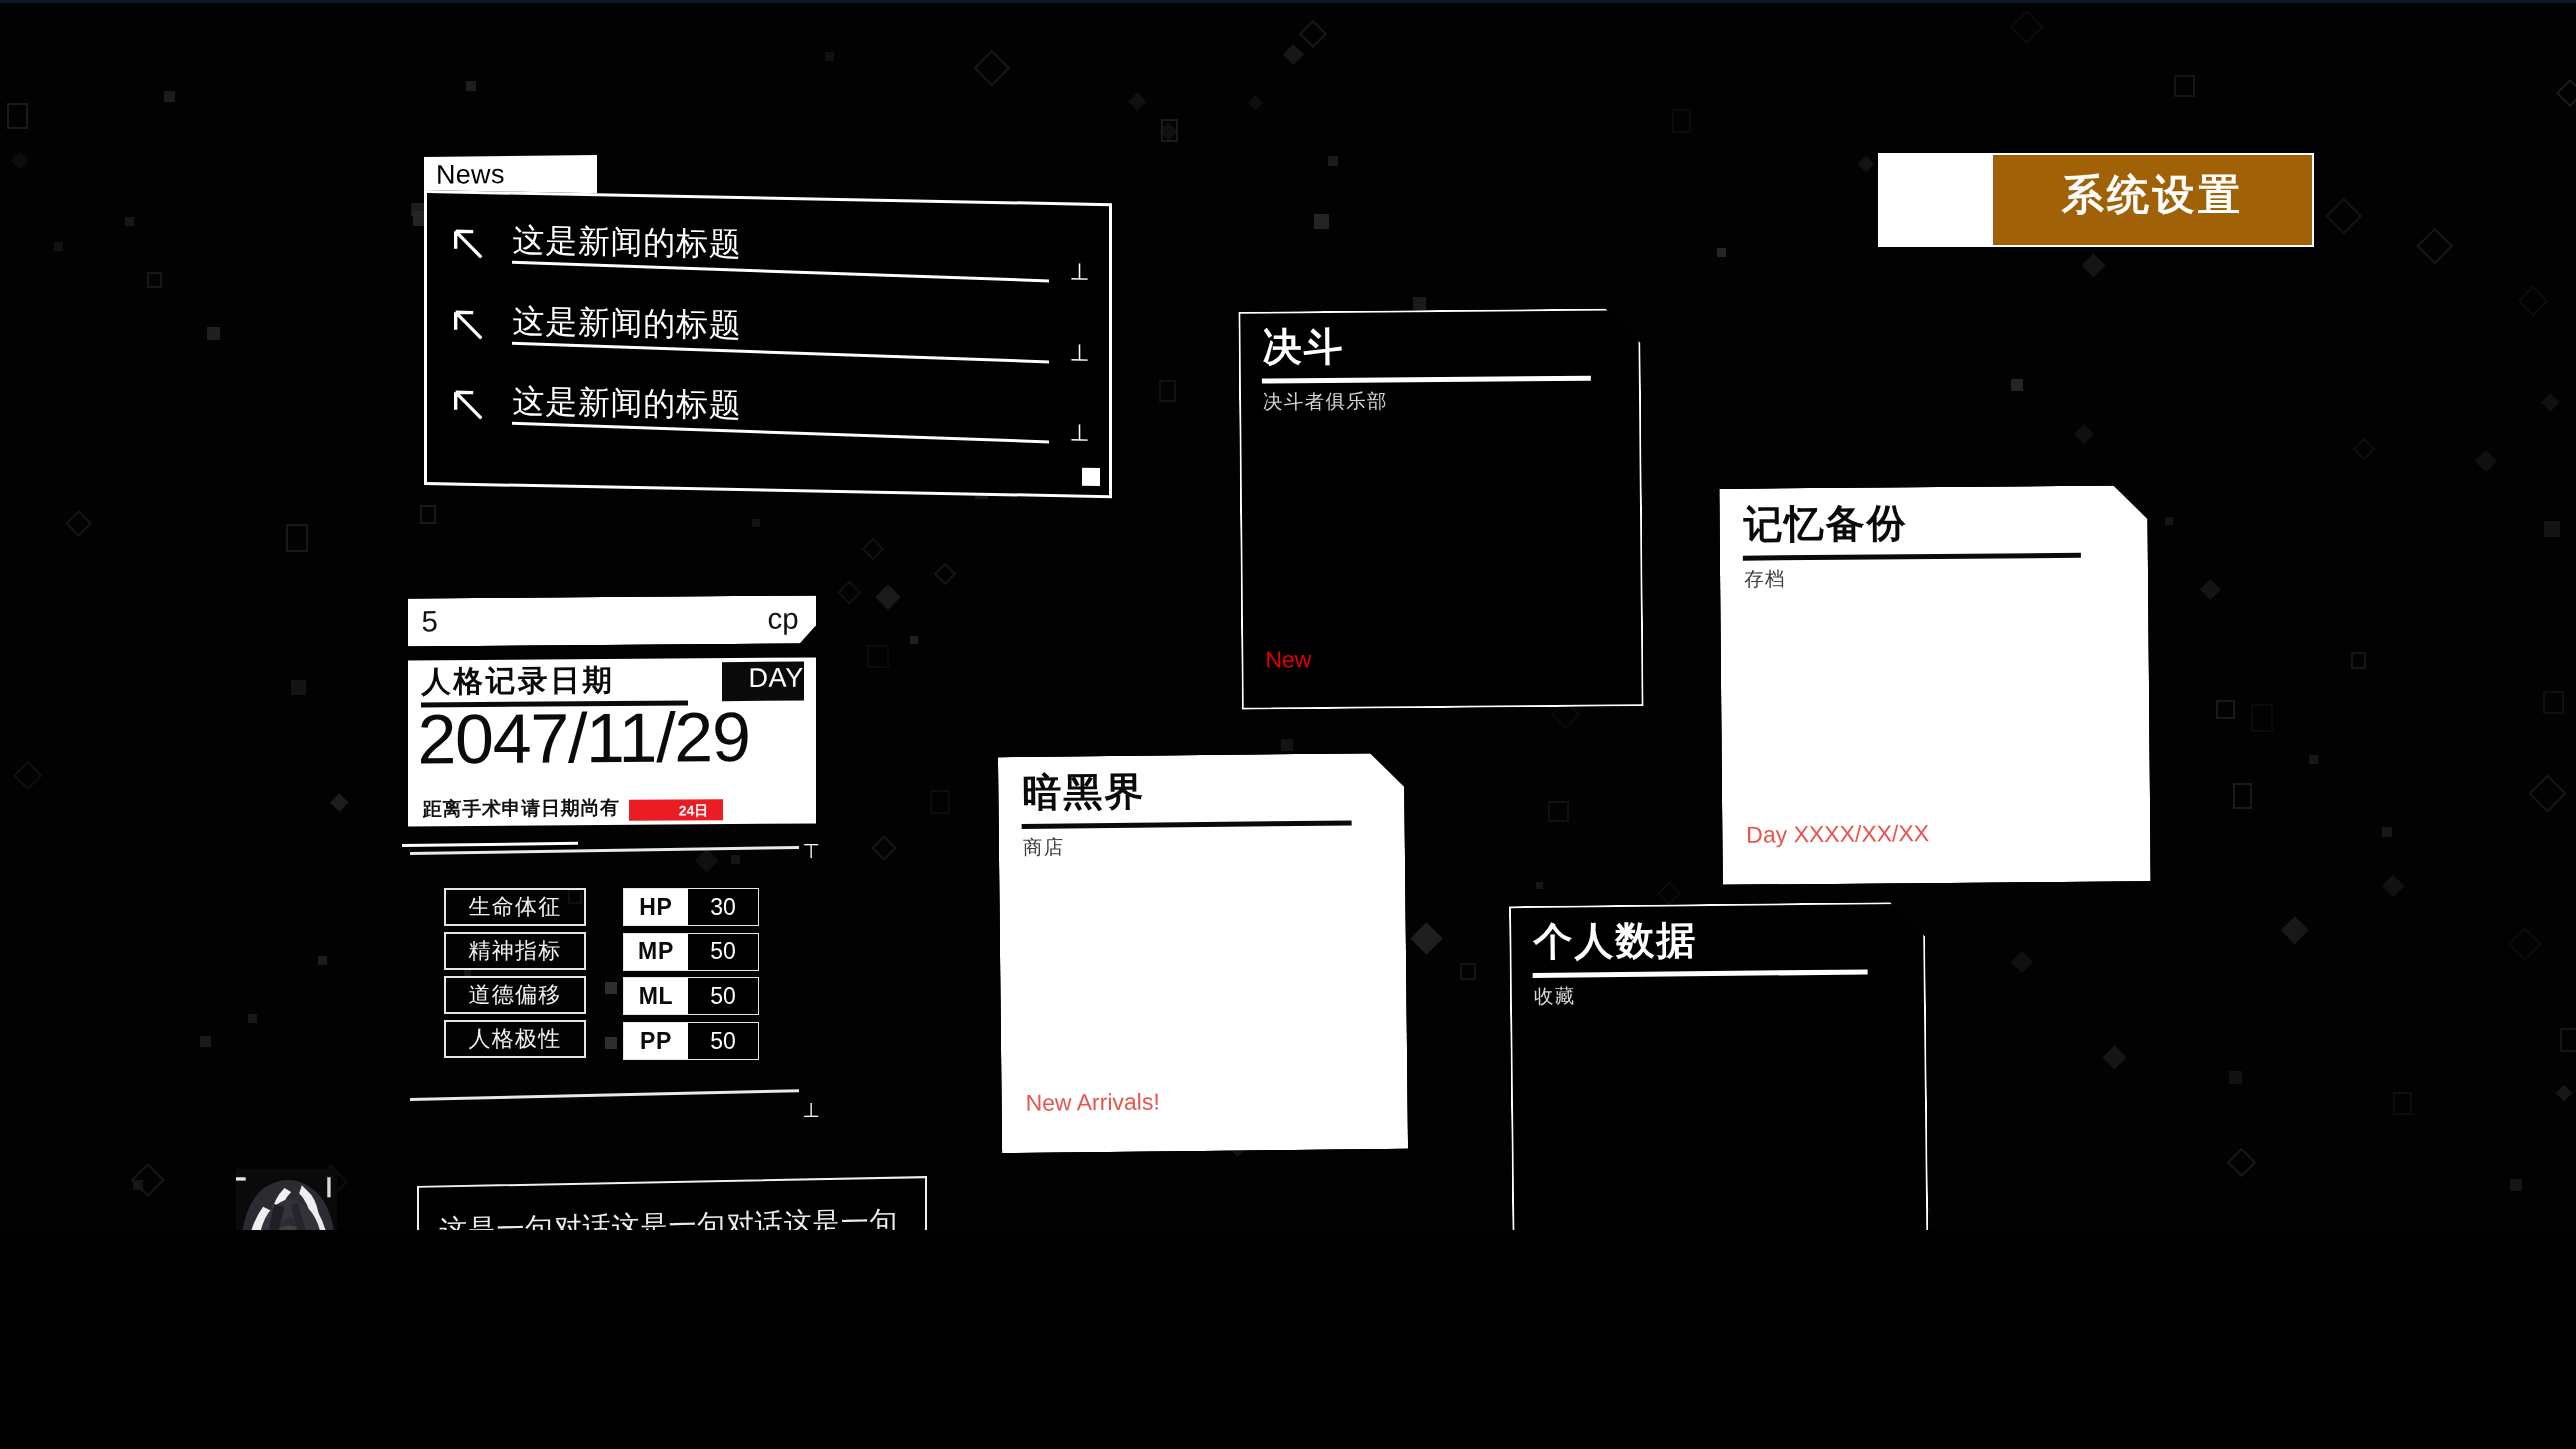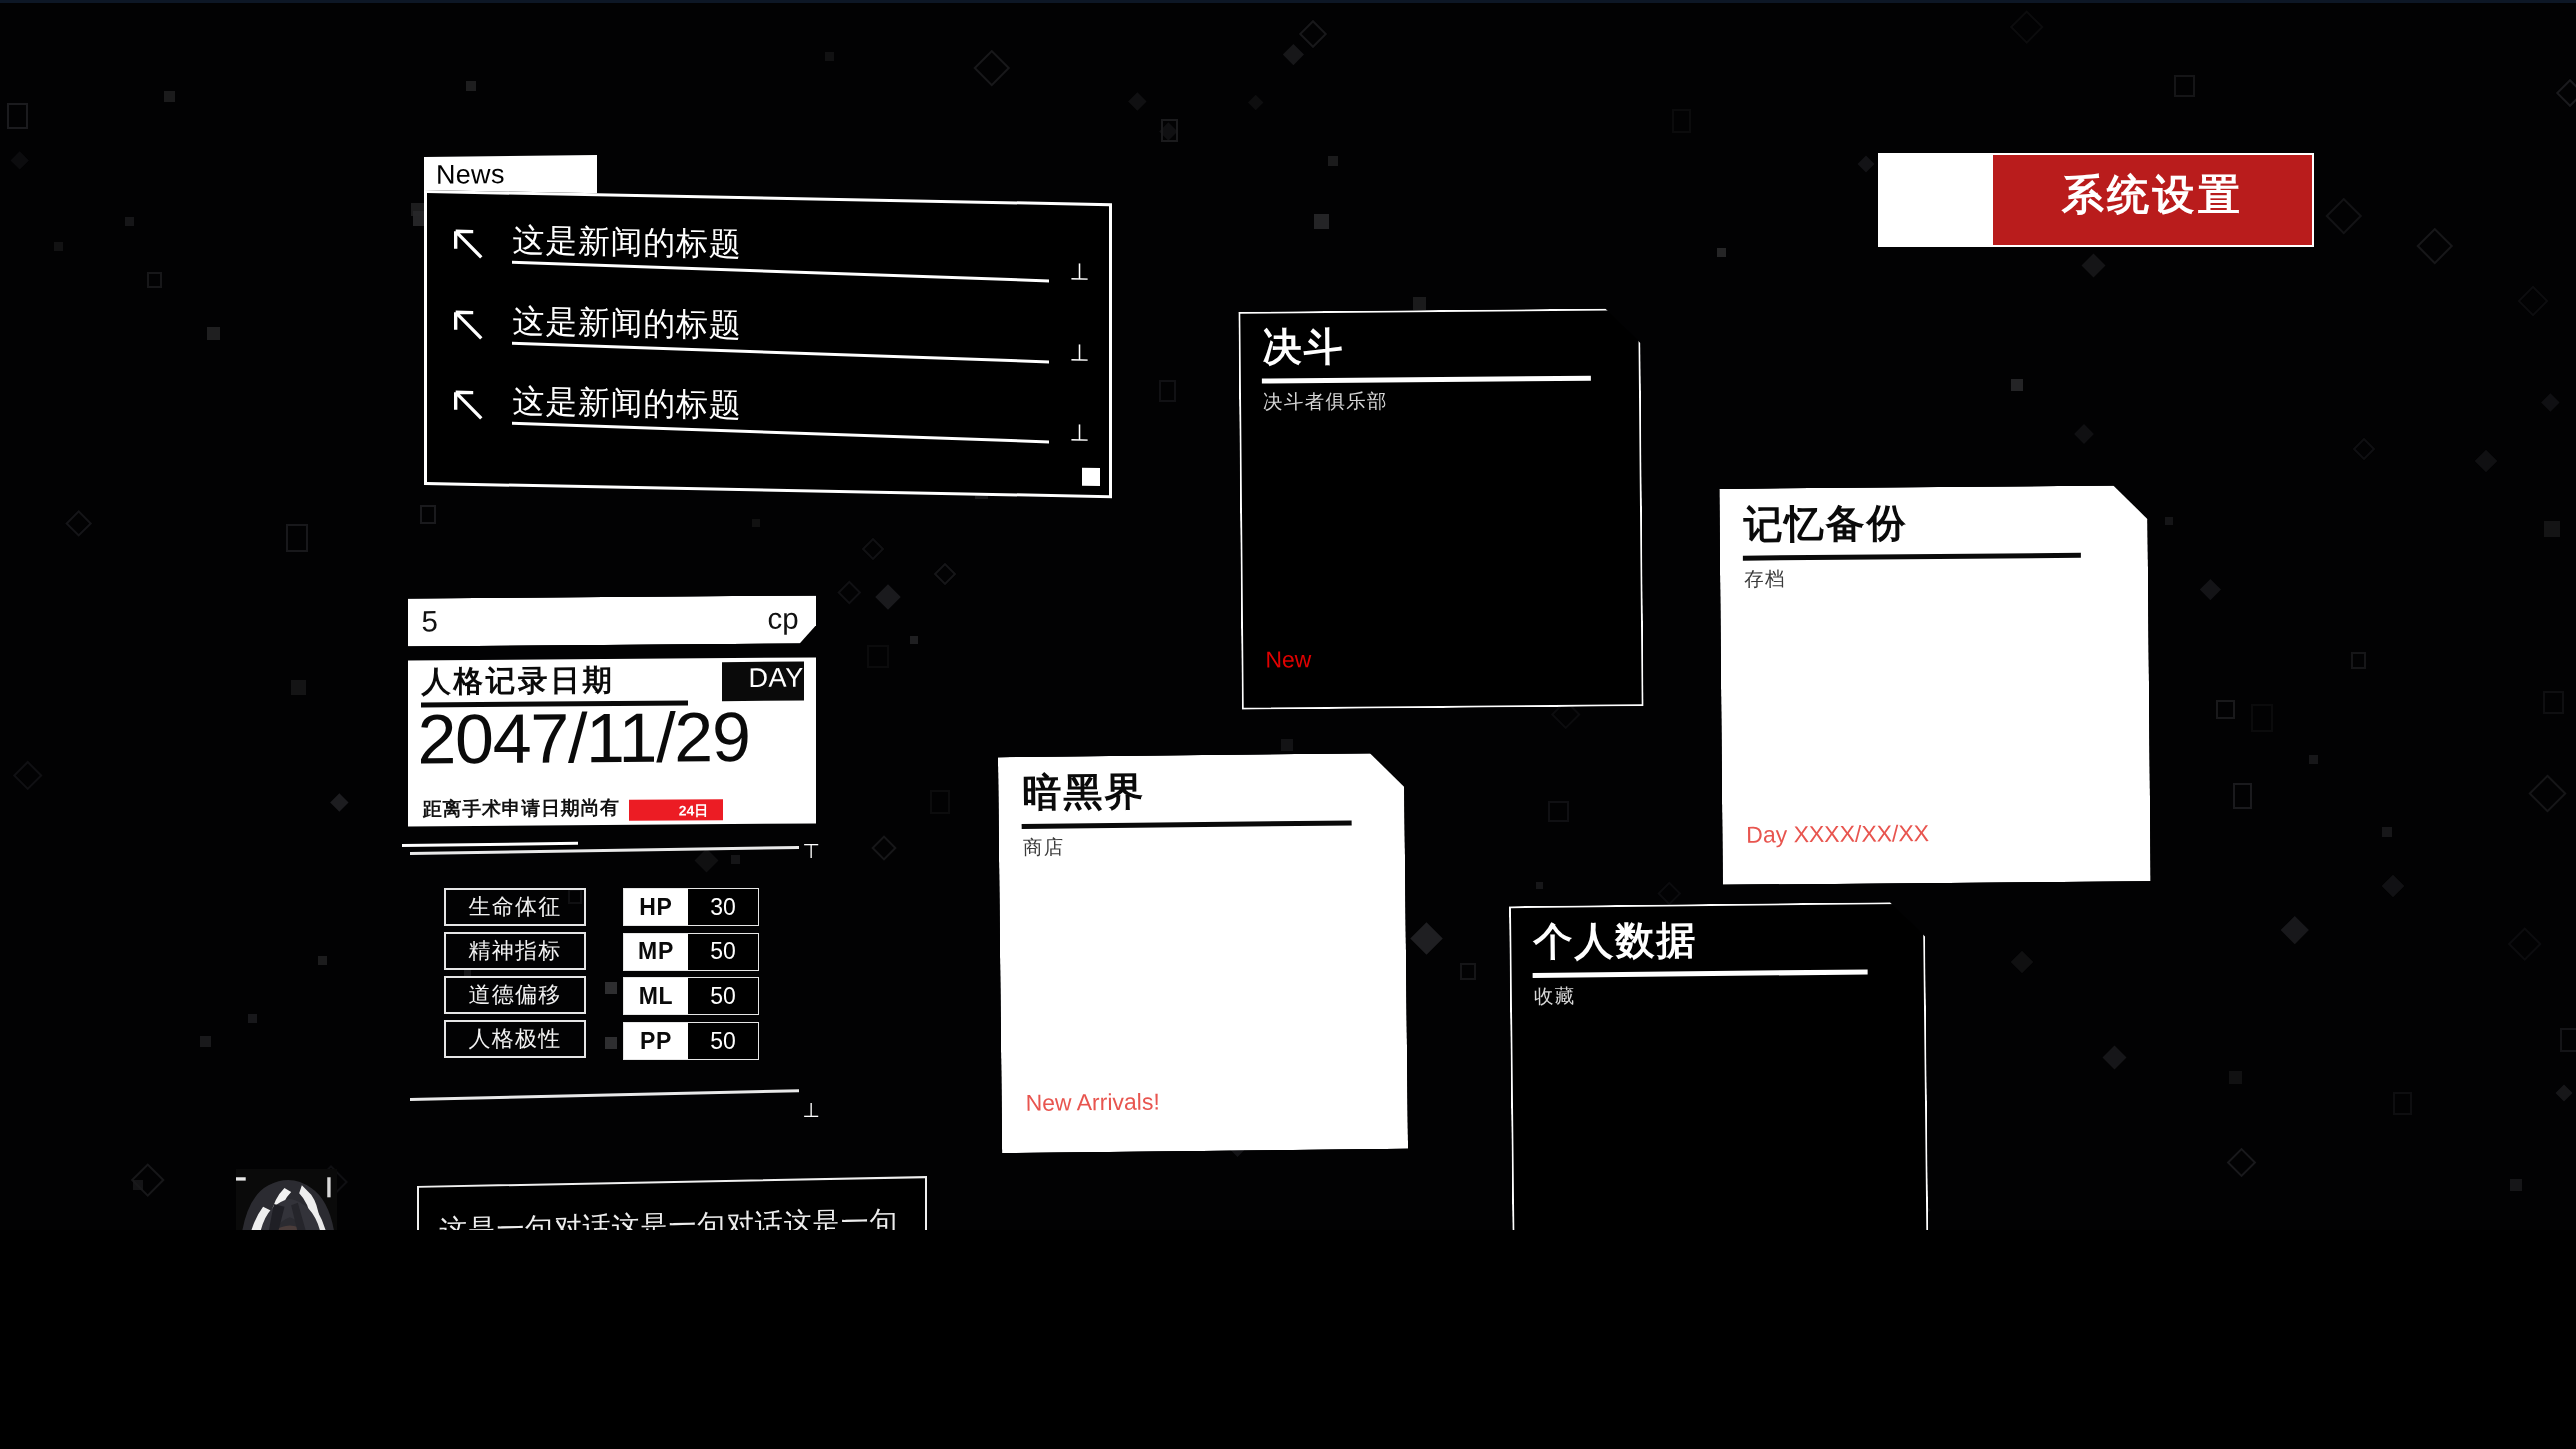--- a/index.html
+++ b/index.html
@@ -112,21 +112,21 @@
   #card-shop{left:1000px;top:755px;width:406px;height:396px;transform:rotate(-0.6deg);}
   #card-shop .card-rule{width:330px;}
   #card-memory{left:1721px;top:487px;width:428px;height:396px;transform:rotate(-0.5deg);}
   #card-memory .card-rule{width:338px;}
   #card-personal{left:1511px;top:904px;width:416px;height:400px;transform:rotate(-0.6deg);}
   #card-personal .card-rule{width:335px;}
 
   
   #settings{left:1878px;top:153px;width:436px;height:94px;}
   #settings-white{position:absolute;left:0;top:0;width:134px;height:94px;background:#fff;}
-  #settings-black{position:absolute;left:113px;top:0;width:323px;height:94px;background:#b91c1c;
+  #settings-black{position:absolute;left:113px;top:0;width:323px;height:94px;background:#a16207;
                   border:2px solid #ffffff;box-sizing:border-box;}
   #settings-label{position:absolute;left:0;right:0;top:19px;text-align:center;font-size:42px;
                   font-weight:bold;color:#fff;letter-spacing:3.4px;line-height:1;}
 
   
   #dialogue-wrap{left:236px;top:1169px;width:711px;height:188px;}
   #avatar{position:absolute;left:0;top:0;width:101px;height:181px;overflow:hidden;background:#000;}
   #avatar svg{position:absolute;left:-9.4px;top:-4px;}
   #dialog-box{position:absolute;left:181px;top:12px;width:510px;height:161px;background:#000;
               border:2.7px solid #f0f0f0;box-sizing:border-box;transform:skewY(-1.1deg);}

